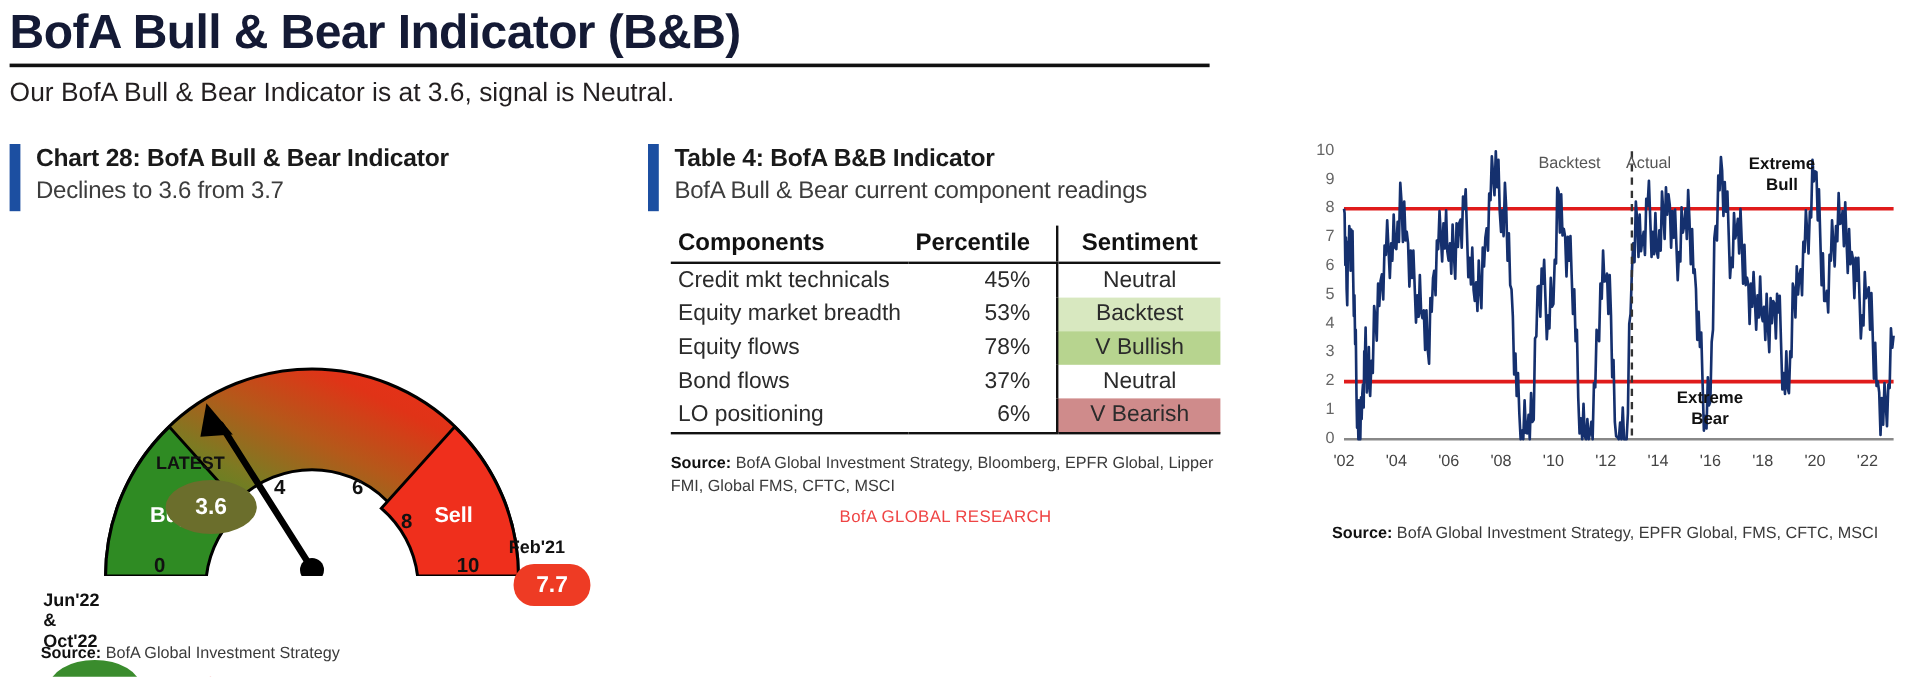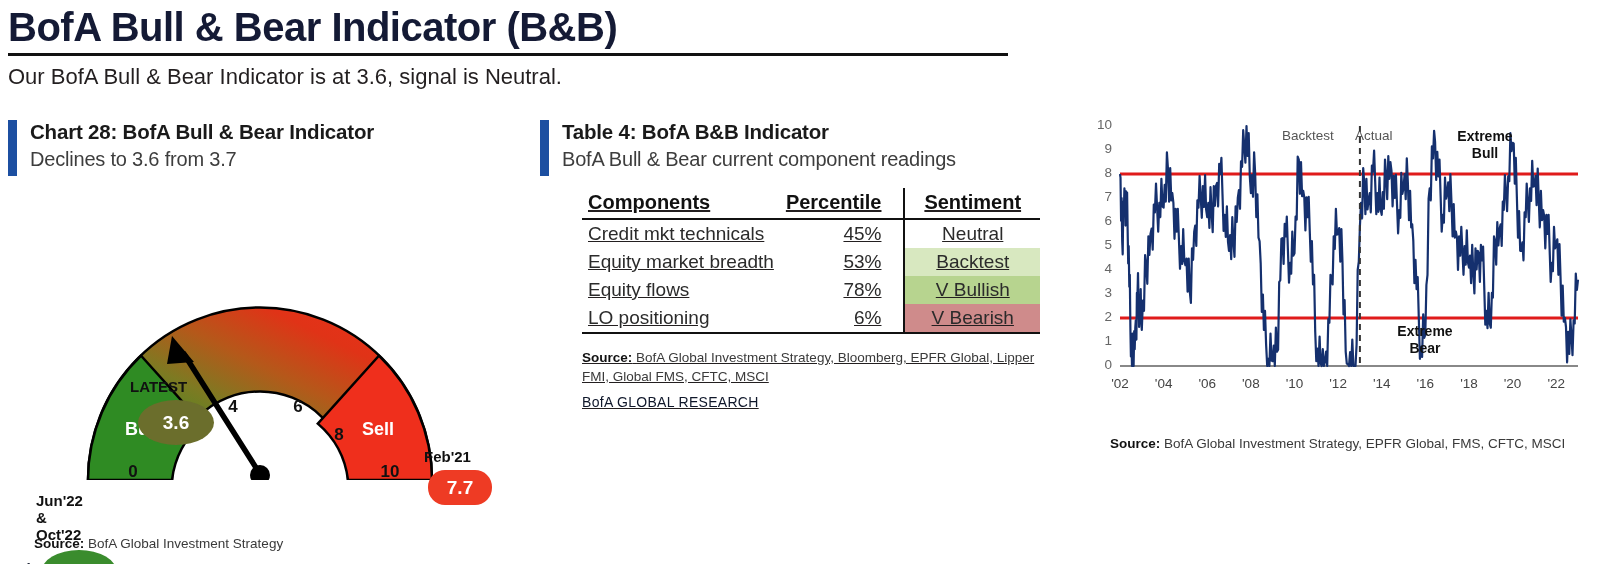--- a/index.html
+++ b/index.html
@@ -22,21 +22,21 @@
   .panel{position:absolute;top:118px;}
   #panel-chart28{left:8px;width:520px;}
   #panel-table4{left:540px;width:520px;}
   #panel-chart29{left:1080px;width:512px;}
   .panel-head{position:relative;padding-left:22px;height:62px;}
   .accent-bar{position:absolute;left:0;top:2px;width:9px;height:56px;background:#1c4fa1;}
   .panel-title{font-size:20.5px;font-weight:bold;color:#1a1a1a;line-height:27px;white-space:nowrap;letter-spacing:-.2px;}
   .panel-sub{font-size:20px;color:#3d3d3d;line-height:28px;white-space:nowrap;letter-spacing:-.2px;}
   .src{font-size:13.5px;color:#3a3a3a;line-height:19px;}
   .src b{color:#111;}
-  .brand{font-size:14px;color:#0f172a;text-align:left;letter-spacing:.3px;}
+  .brand{font-size:14px;color:#ef4444;text-align:center;letter-spacing:.3px;}
 
   
   #gauge-wrap{position:relative;width:520px;height:300px;}
   #gauge-svg{position:absolute;left:0;top:0;}
   .badge-label{position:absolute;font-size:15px;font-weight:bold;color:#111;text-align:left;line-height:17px;}
   .ell-badge{
     position:absolute;display:flex;align-items:center;justify-content:center;
     color:#fff;font-size:19px;font-weight:bold;border-radius:50%;
   }
   #badge-latest{left:130px;top:220px;width:76px;height:45px;background:#6b6e2c;}
@@ -136,21 +136,21 @@
   <div class="brand" style="margin-top:8px;width:470px;">BofA GLOBAL RESEARCH</div>
 </div>
 
 <div class="panel" id="panel-table4">
   <div class="panel-head">
     <div class="accent-bar"></div>
     <div class="panel-title">Table 4: BofA B&amp;B Indicator</div>
     <div class="panel-sub">BofA Bull &amp; Bear current component readings</div>
   </div>
 
-  <div style="margin-left:42px;text-decoration:underline;">
+  <div style="margin-left:19px;">
     <table id="t4">
       <thead>
         <tr>
           <th class="c-comp">Components</th>
           <th class="c-pct">Percentile</th>
           <th class="c-sent">Sentiment</th>
         </tr>
       </thead>
       <tbody id="t4-body">
           <tr>
@@ -160,20 +160,25 @@
           </tr>
           <tr>
             <td class="c-comp">Equity market breadth</td>
             <td class="c-pct">53%</td>
             <td class="c-sent" style="background: rgb(216, 232, 192);">Backtest</td>
           </tr>
           <tr>
             <td class="c-comp">Equity flows</td>
             <td class="c-pct">78%</td>
             <td class="c-sent" style="background: rgb(183, 212, 143);">V Bullish</td>
+          </tr>
+          <tr>
+            <td class="c-comp">Bond flows</td>
+            <td class="c-pct">37%</td>
+            <td class="c-sent">Neutral</td>
           </tr>
           <tr>
             <td class="c-comp">LO positioning</td>
             <td class="c-pct">6%</td>
             <td class="c-sent" style="background: rgb(207, 139, 139);">V Bearish</td>
           </tr>
         </tbody>
     </table>
 
     <div class="src" style="margin-top:14px;width:460px;">

